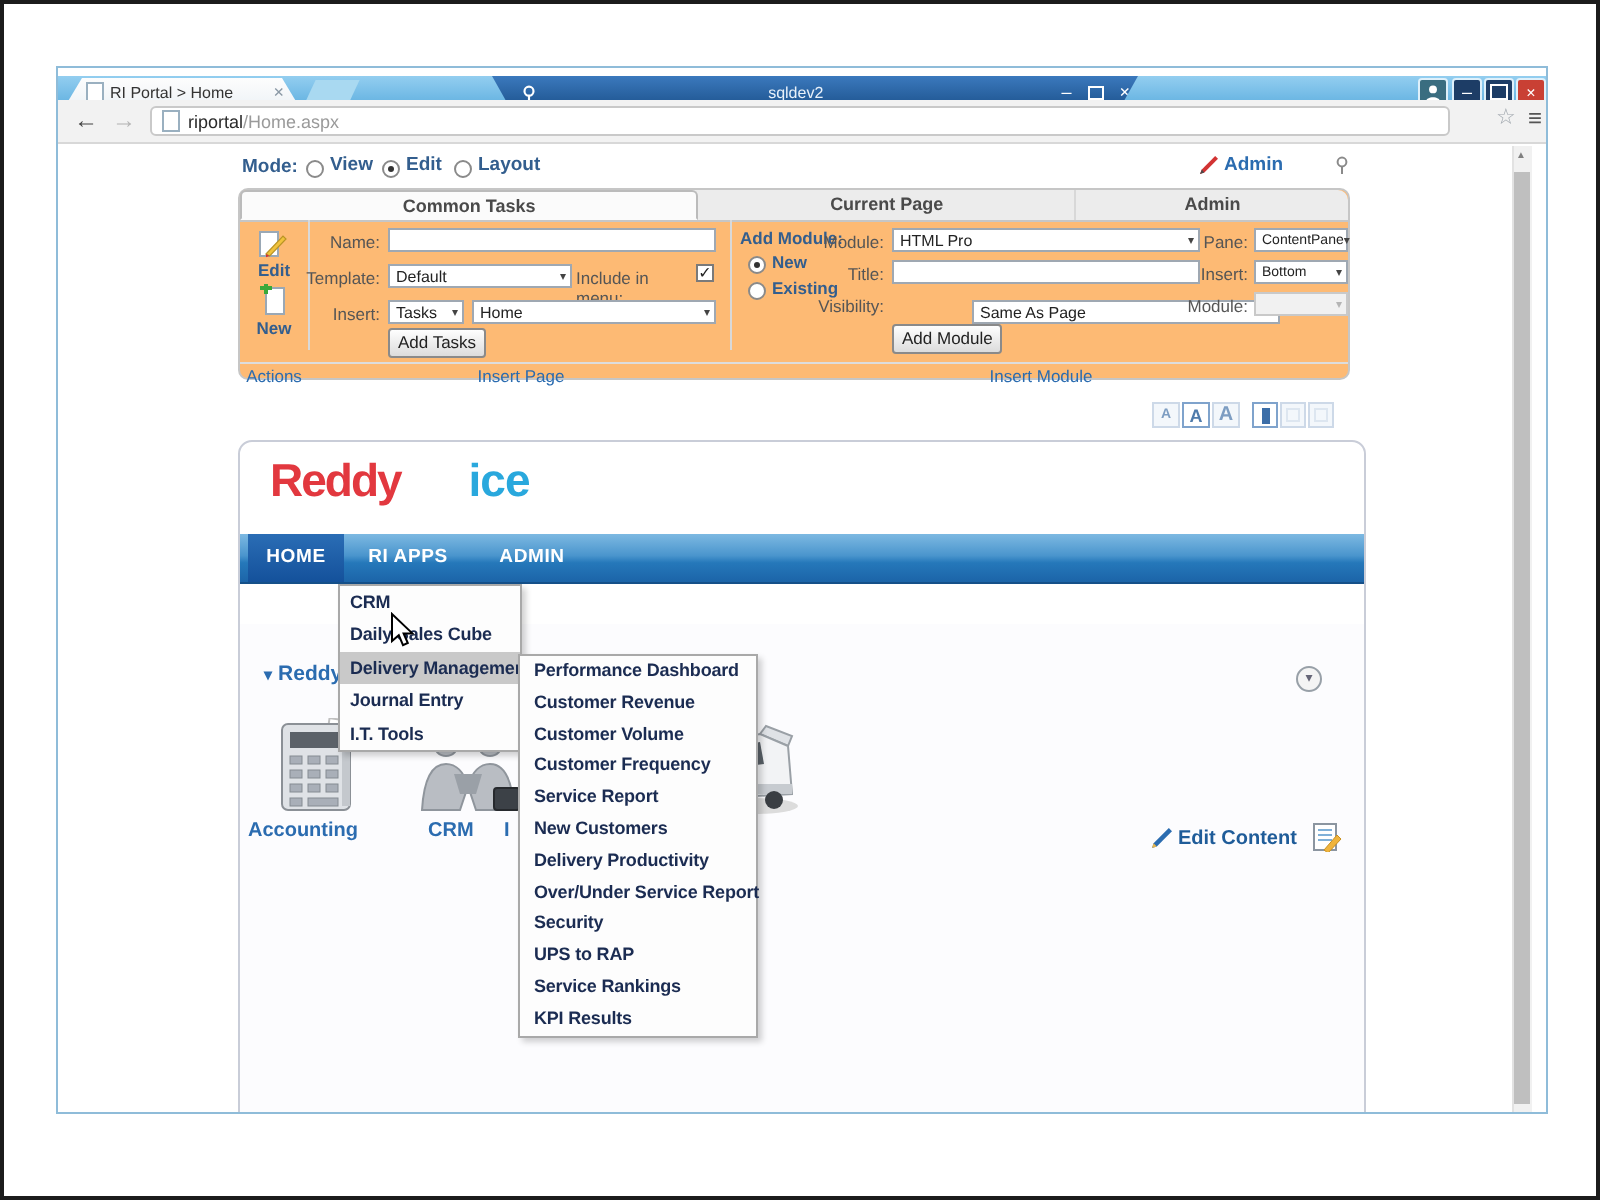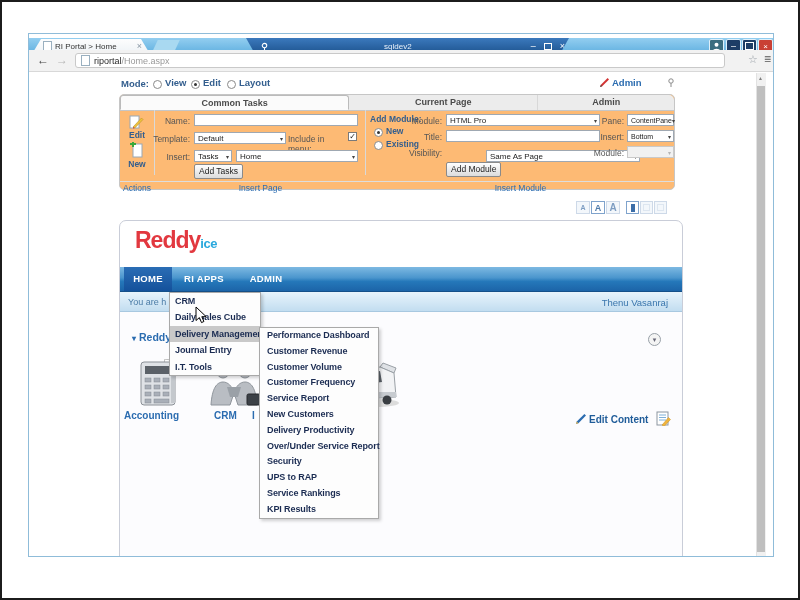--- a/index.html
+++ b/index.html
@@ -73,21 +73,21 @@
     color:#7d9dc2;text-align:center;font-weight:bold;box-sizing:border-box;}
   .fontbtn.active{border-color:#7fa3cc;background:#fff;color:#4f7bab;}
   .layoutbtn{position:absolute;top:128px;width:13px;height:13px;border:1px solid #cdd9e8;background:#f3f7fb;box-sizing:border-box;}
   .layoutbtn .bar{position:absolute;left:4px;top:2px;width:4px;height:8px;background:#3c6ea8;}
   .layoutbtn .ghost{position:absolute;left:2px;top:2px;right:2px;bottom:2px;border:1px solid #dde6f0;}
   
   .portal{position:absolute;left:90px;top:147px;width:564px;height:344px;background:#fff;
     border:1px solid #c9cdd8;border-radius:7px 7px 0 0;box-sizing:border-box;}
   .logo{position:absolute;left:15px;top:6px;white-space:nowrap;}
   .logo .w1{font-weight:bold;font-size:23px;color:#e2383f;letter-spacing:-1px;}
-  .logo .w2{font-weight:bold;font-size:13px;color:#29a8dd;letter-spacing:-0.5px;}
+  .logo .w2{font-weight:bold;font-size:23px;color:#29a8dd;letter-spacing:-0.5px;margin-left:34px;}
   .navbar{position:absolute;left:0;top:46px;right:0;height:25px;
     background:linear-gradient(#7db9e2 0%,#4a95cd 45%,#2578ba 60%,#1c64a8 100%);
     border-bottom:1px solid #155089;box-sizing:border-box;}
   .navitem{position:absolute;top:0;height:24px;color:#fff;font-weight:bold;font-size:9.5px;
     text-align:center;line-height:24px;letter-spacing:0.3px;}
   .navitem.active{background:linear-gradient(#2a6db5,#14519b);}
   .crumbbar{position:absolute;left:0;top:71px;right:0;height:20px;
     background:linear-gradient(#e8f4fc,#c2ddf0);border-bottom:1px solid #a8c8e0;box-sizing:border-box;}
   .crumbtext{position:absolute;top:5px;font-size:9px;color:#4a7ba6;white-space:nowrap;}
   .pcontent{position:absolute;left:0;top:91px;right:0;bottom:0;background:#fcfcfe;border-radius:0;}
@@ -273,24 +273,20 @@
         </div>
 
       <div class="portal">
         <div class="logo">
           <span class="w1">Reddy</span><span class="w2">ice</span>
         </div>
         <div class="navbar">
           <div class="navitem active" style="left:4px;width:48px;">HOME</div>
           <div class="navitem" style="left:52px;width:64px;">RI APPS</div>
           <div class="navitem" style="left:116px;width:60px;">ADMIN</div>
-        </div>
-        <div class="crumbbar">
-          <span class="crumbtext" style="left:8px;">You are h</span>
-          <span class="crumbtext" style="right:14px;font-size:9.5px;color:#3a76ad;">Thenu Vasanraj</span>
         </div>
         <div class="pcontent"></div>
 
         <div class="heading">
           <span class="tri">▾</span><span>Reddy</span>
         </div>
         <div class="collapse">▾</div>
 
         <svg class="abs" style="left:14px;top:138px;" width="52" height="50" viewBox="0 0 52 50">
           <rect x="30" y="1" width="15" height="11" fill="#fff" stroke="#c0c0c0" transform="rotate(8 37 6)"></rect>

